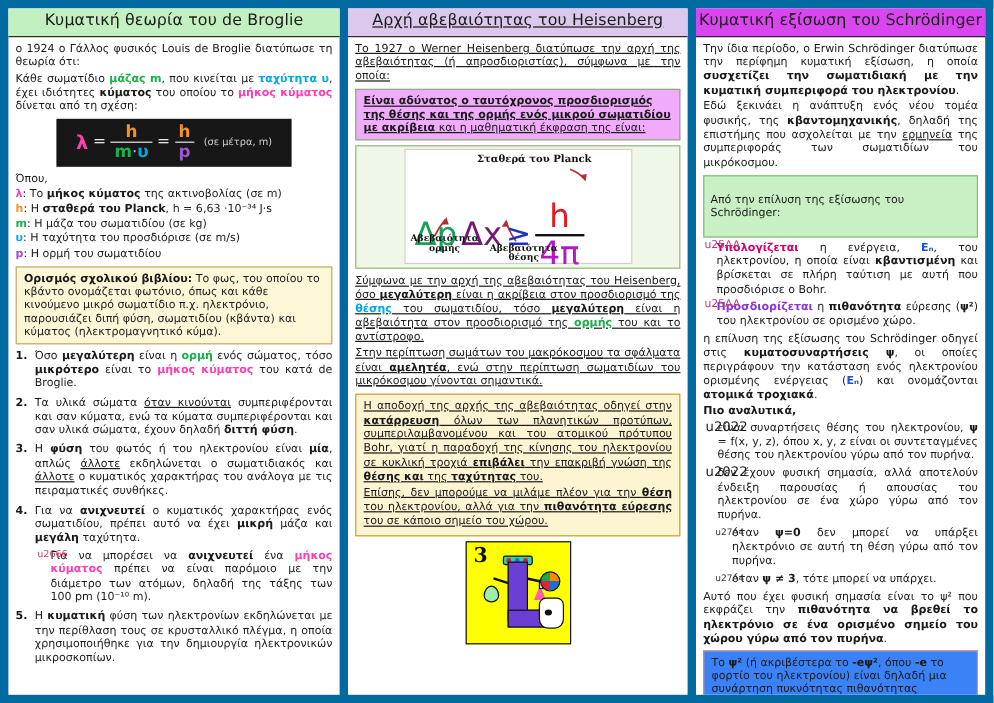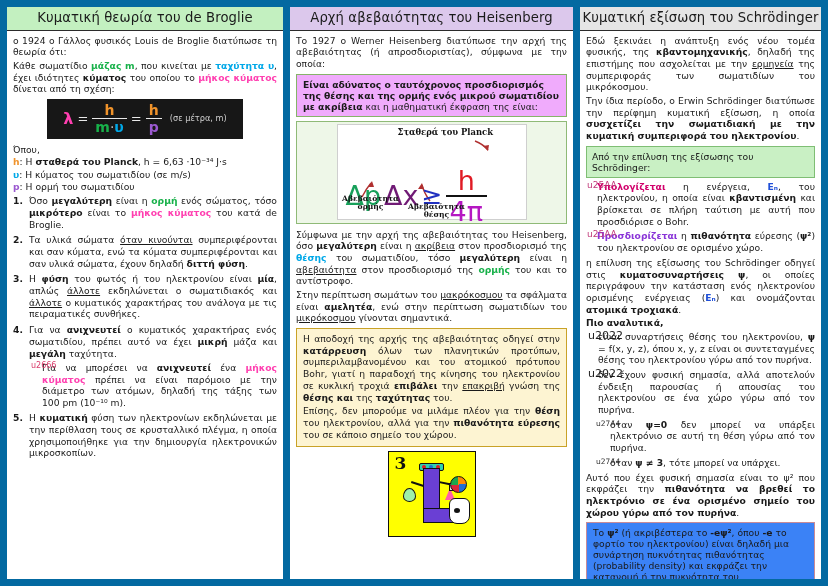--- a/index.html
+++ b/index.html
@@ -17,34 +17,34 @@
     box-sizing:border-box;
     background:#fff;
   }
   .col{
     box-sizing:border-box;
     border:7px solid #0369a1;
     display:flex;flex-direction:column;
     background:#fff;
   }
   .col-1{width:290px;}
-  .col-2{width:290px;border-left:none;}
+  .col-2{width:290px;border-left:none;text-decoration:underline;}
   .col-3{width:248px;border-left:none;}
 
   .col-head{
     text-align:center;
     font-size:13.2px;
     padding:4px 2px 4px;
     border-bottom:1px solid #2b2b2b;
     letter-spacing:.1px;
     line-height:1.1;
   }
   .head-green{background:#c3f0c0;}
   .head-purple{background:#dcc8ec;}
-  .head-yellow{background:#e5e5e5;}
+  .head-yellow{background:#d946ef;}
 
   .body{
     padding:4px 6px 4px 6px;
     flex:1;
     box-sizing:border-box;
     overflow:hidden;
   }
   p{margin:0 0 2px 0;text-align:justify;line-height:1.27;}
   b,strong{font-weight:bold;}
   u{text-decoration:underline;}
@@ -88,21 +88,21 @@
   .box-cream{background:#fdf7d8;border:1px solid #b9a96a;}
   .box-green{background:#f0abfc;border:1px solid #86b36a;}
   .box-yellow{background:#fdf4d2;border:1px solid #c9a227;}
   .box-pink{background:#3b82f6;border:1px solid #c98b96;}
   .band-cyan{
     background:#b8eef2;border:1px solid #6fc8d2;
     padding:2px 6px;margin:4px 0 4px 0;box-sizing:border-box;
   }
   .band-green{
     background:#c9f0c4;border:1px solid #7fbe74;
-    padding:4px 5px;margin:4px 0 3px 0;box-sizing:border-box;
+    padding:14px 5px;margin:4px 0 3px 0;box-sizing:border-box;
   }
 
   
   ol.num{margin:2px 0 0 0;padding:0;list-style:none;counter-reset:it;}
   ol.num>li{
     counter-increment:it;
     position:relative;padding-left:16px;margin-bottom:4px;
     text-align:justify;line-height:1.27;
   }
   ol.num>li:before{
@@ -213,30 +213,39 @@
         <span class="frac">
           <span class="num c-orange">h</span>
           <span class="den c-purple">p</span>
         </span>
         <span class="unit">(σε μέτρα, m)</span>
       </div>
 
       <div class="where">
         <div class="row">Όπου,</div>
         <div class="row">
+          <span class="c-pink">λ</span><span>: Το </span><b>μήκος κύματος</b><span> της ακτινοβολίας (σε m)</span>
+        </div>
+        <div class="row">
           <span class="c-orange">h</span><span>: Η </span><b>σταθερά του Planck</b><span>, h = 6,63 ·10⁻³⁴ J·s</span>
         </div>
         <div class="row">
-          <span class="c-cyan">υ</span><span>: Η κύματος του σωματιδίου (σε m/s)</span>
+          <span class="c-green">m</span><span>: Η μάζα του σωματιδίου (σε kg)</span>
+        </div>
+        <div class="row">
+          <span class="c-cyan">υ</span><span>: Η ταχύτητα του προσδιόρισε (σε m/s)</span>
         </div>
         <div class="row">
           <span class="c-purple">p</span><span>: Η ορμή του σωματιδίου</span>
         </div>
       </div>
 
+      <div class="box box-cream">
+        <b>Ορισμός σχολικού βιβλίου:</b><span> Το φως, του οποίου το κβάντο ονομάζεται φωτόνιο, όπως και κάθε κινούμενο μικρό σωματίδιο π.χ. ηλεκτρόνιο, παρουσιάζει διπή φύση, σωματιδίου (κβάντα) και κύματος (ηλεκτρομαγνητικό κύμα).</span>
+      </div>
 
 
       <ol class="num" id="conclusions-list">
           <li>Όσο <b>μεγαλύτερη</b> είναι η <span class="c-green">ορμή</span> ενός σώματος, τόσο <b>μικρότερο</b> είναι το <span class="c-pink">μήκος κύματος</span> του κατά de Broglie.</li>
           <li>Τα υλικά σώματα <u>όταν κινούνται</u> συμπεριφέρονται και σαν κύματα, ενώ τα κύματα συμπεριφέρονται και σαν υλικά σώματα, έχουν δηλαδή <b>διττή φύση</b>.</li>
           <li>Η <b>φύση</b> του φωτός ή του ηλεκτρονίου είναι <b>μία</b>, απλώς <u>άλλοτε</u> εκδηλώνεται ο σωματιδιακός και <u>άλλοτε</u> ο κυματικός χαρακτήρας του ανάλογα με τις πειραματικές συνθήκες.</li>
           <li>Για να <b>ανιχνευτεί</b> ο κυματικός χαρακτήρας ενός σωματιδίου, πρέπει αυτό να έχει <b>μικρή</b> μάζα και <b>μεγάλη</b> ταχύτητα.<ul class="dia">
               <li>Για να μπορέσει να <b>ανιχνευτεί</b> ένα <span class="c-pink">μήκος κύματος</span> πρέπει να είναι παρόμοιο με την διάμετρο των ατόμων, δηλαδή της τάξης των 100 pm (10⁻¹⁰ m).</li>
             </ul></li>
           <li>Η <b>κυματική</b> φύση των ηλεκτρονίων εκδηλώνεται με την περίθλαση τους σε κρυσταλλικό πλέγμα, η οποία χρησιμοποιήθηκε για την δημιουργία ηλεκτρονικών μικροσκοπίων.</li>
@@ -311,22 +320,22 @@
         </div>
       </div>
 
     </div>
   </div>
 
   <div class="col col-3">
     <div class="col-head head-yellow">Κυματική εξίσωση του Schrödinger</div>
     <div class="body">
 
+      <p id="c3p1">Την ίδια περίοδο, ο Erwin Schrödinger διατύπωσε την περίφημη κυματική εξίσωση, η οποία <b>συσχετίζει την σωματιδιακή με την κυματική συμπεριφορά του ηλεκτρονίου</b>.</p>
       <p id="c3p2">Εδώ ξεκινάει η ανάπτυξη ενός νέου τομέα φυσικής, της <b>κβαντομηχανικής</b>, δηλαδή της επιστήμης που ασχολείται με την <u>ερμηνεία</u> της συμπεριφοράς των σωματιδίων του μικρόκοσμου.</p>
-      <p id="c3p1">Την ίδια περίοδο, ο Erwin Schrödinger διατύπωσε την περίφημη κυματική εξίσωση, η οποία <b>συσχετίζει την σωματιδιακή με την κυματική συμπεριφορά του ηλεκτρονίου</b>.</p>
 
       <div class="band-green">
         <span>Από την επίλυση της εξίσωσης του Schrödinger:</span>
       </div>
 
       <ul class="sq" id="c3-solve">
           <li><span class="c-red">Υπολογίζεται</span> η ενέργεια, <span class="c-blue">Eₙ</span>, του ηλεκτρονίου, η οποία είναι <b>κβαντισμένη</b> και βρίσκεται σε πλήρη ταύτιση με αυτή που προσδιόρισε ο Bohr.</li>
           <li><span class="c-violet">Προσδιορίζεται</span> η <b>πιθανότητα</b> εύρεσης (<b>ψ²</b>) του ηλεκτρονίου σε ορισμένο χώρο.</li>
         </ul>
 

